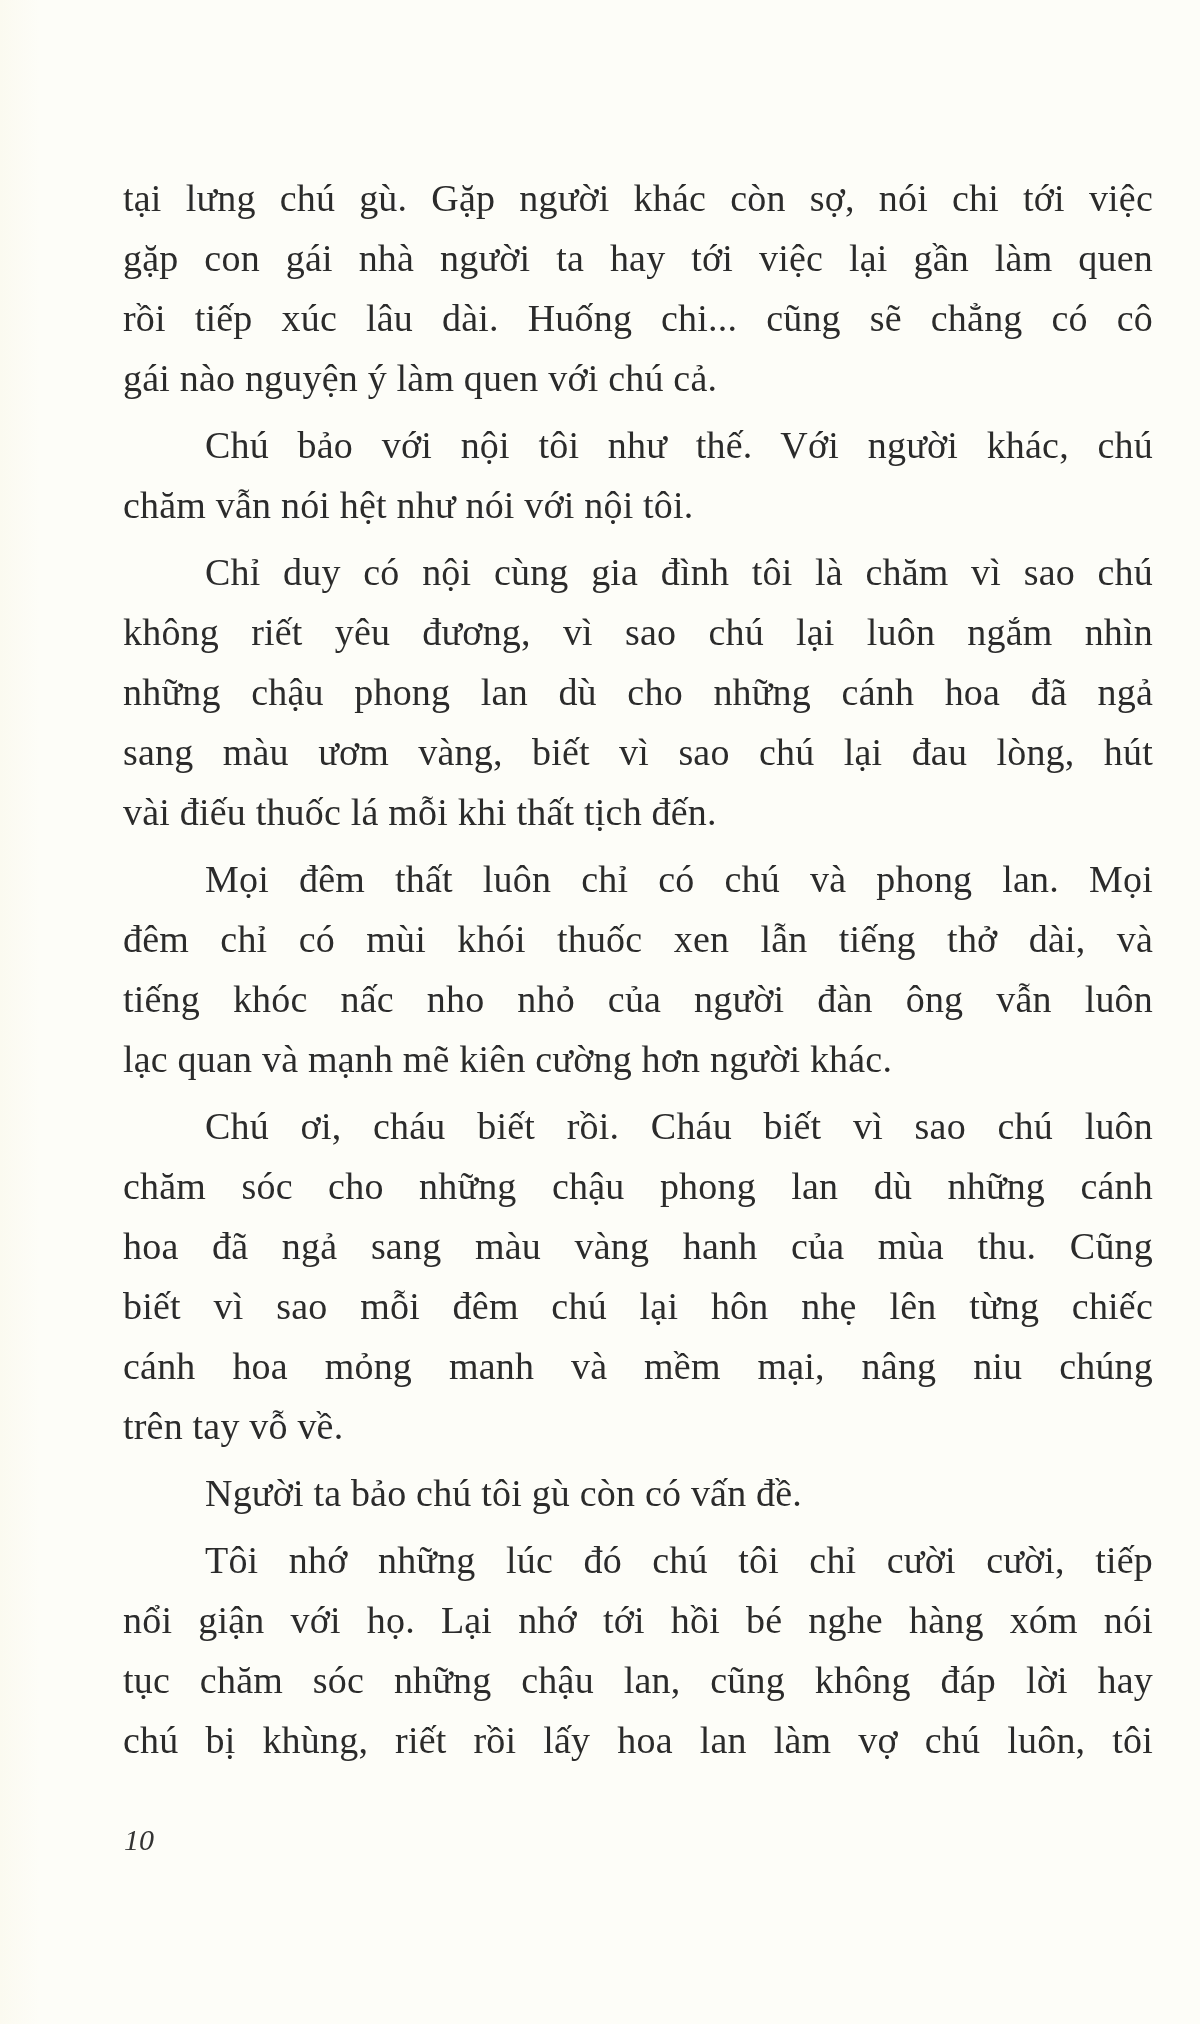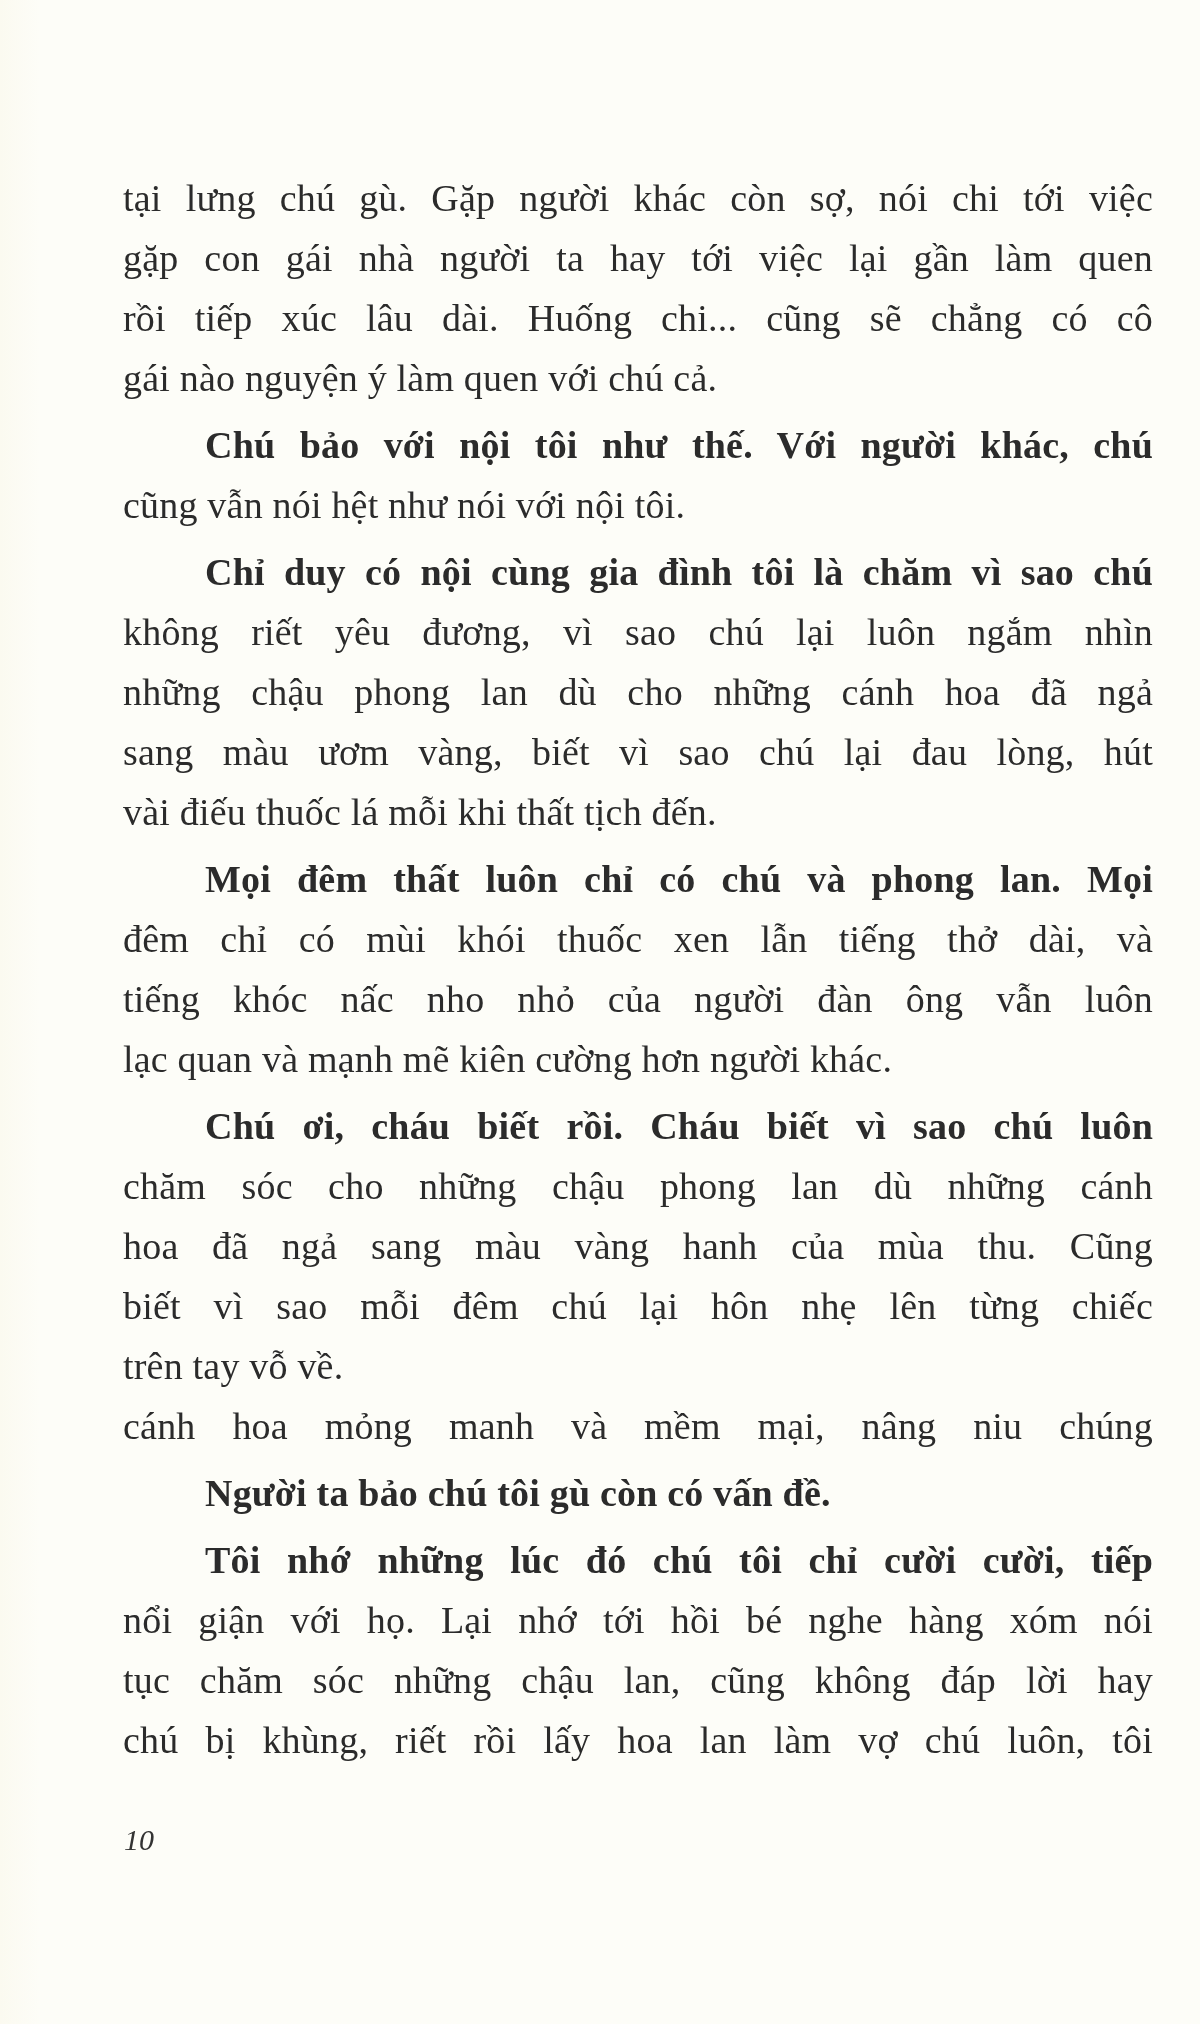--- a/index.html
+++ b/index.html
@@ -41,21 +41,20 @@
       text-align: justify;
       text-align-last: justify;
       white-space: nowrap;
       overflow: visible;
     }
     .line.last {
       text-align-last: left;
     }
     .line.indent {
       padding-left: 82px;
-      font-weight: bold;
     }
     .page-number {
       position: absolute;
       left: 124px;
       top: 1823px;
       font-family: "Liberation Serif", "DejaVu Serif", serif;
       font-style: italic;
       font-size: 30px;
       color: #333;
     }
@@ -68,21 +67,21 @@
 
     <p class="para">
       <span class="line">tại lưng chú gù. Gặp người khác còn sợ, nói chi tới việc</span>
       <span class="line">gặp con gái nhà người ta hay tới việc lại gần làm quen</span>
       <span class="line">rồi tiếp xúc lâu dài. Huống chi... cũng sẽ chẳng có cô</span>
       <span class="line last">gái nào nguyện ý làm quen với chú cả.</span>
     </p>
 
     <p class="para">
       <span class="line indent">Chú bảo với nội tôi như thế. Với người khác, chú</span>
-      <span class="line last">cũng vẫn nói hệt như nói với nội tôi.</span>
+      <span class="line last">chăm vẫn nói hệt như nói với nội tôi.</span>
     </p>
 
     <p class="para">
       <span class="line indent">Chỉ duy có nội cùng gia đình tôi là chăm vì sao chú</span>
       <span class="line">không riết yêu đương, vì sao chú lại luôn ngắm nhìn</span>
       <span class="line">những chậu phong lan dù cho những cánh hoa đã ngả</span>
       <span class="line">sang màu ươm vàng, biết vì sao chú lại đau lòng, hút</span>
       <span class="line last">vài điếu thuốc lá mỗi khi thất tịch đến.</span>
     </p>
 
@@ -91,22 +90,22 @@
       <span class="line">đêm chỉ có mùi khói thuốc xen lẫn tiếng thở dài, và</span>
       <span class="line">tiếng khóc nấc nho nhỏ của người đàn ông vẫn luôn</span>
       <span class="line last">lạc quan và mạnh mẽ kiên cường hơn người khác.</span>
     </p>
 
     <p class="para">
       <span class="line indent">Chú ơi, cháu biết rồi. Cháu biết vì sao chú luôn</span>
       <span class="line">chăm sóc cho những chậu phong lan dù những cánh</span>
       <span class="line">hoa đã ngả sang màu vàng hanh của mùa thu. Cũng</span>
       <span class="line">biết vì sao mỗi đêm chú lại hôn nhẹ lên từng chiếc</span>
+      <span class="line">cánh hoa mỏng manh và mềm mại, nâng niu chúng</span>
       <span class="line last">trên tay vỗ về.</span>
-      <span class="line">cánh hoa mỏng manh và mềm mại, nâng niu chúng</span>
     </p>
 
     <p class="para">
       <span class="line indent last">Người ta bảo chú tôi gù còn có vấn đề.</span>
     </p>
 
     <p class="para">
       <span class="line indent">Tôi nhớ những lúc đó chú tôi chỉ cười cười, tiếp</span>
       <span class="line">nổi giận với họ. Lại nhớ tới hồi bé nghe hàng xóm nói</span>
       <span class="line">tục chăm sóc những chậu lan, cũng không đáp lời hay</span>

